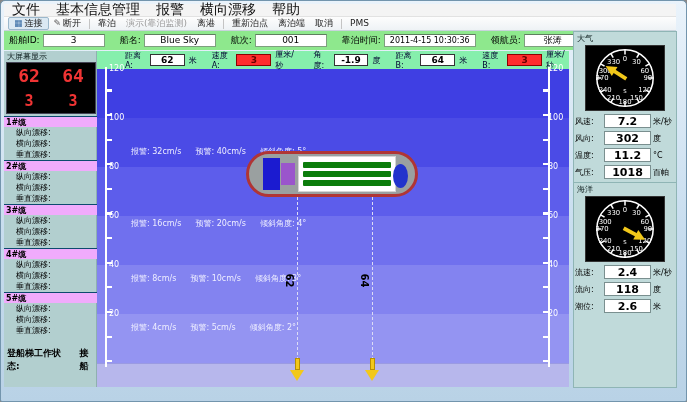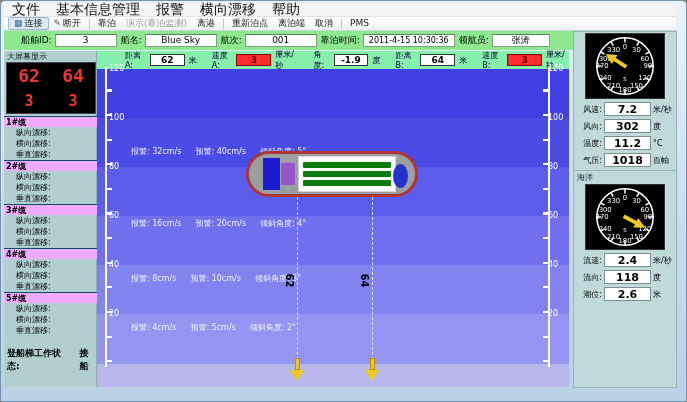--- a/index.html
+++ b/index.html
@@ -18,21 +18,21 @@
   .tool-item { padding: 0 5px; height: 13px; line-height: 13px; display: flex; align-items: center; gap: 2px; }
   .tool-item.pressed { border: 1px solid #9cb8cc; background: #dbe9f3; border-radius: 2px; }
   .tool-item.disabled { color: #9a9a9a; }
   .tool-sep { width: 1px; height: 10px; background: #c4c4c4; margin: 0 3px; }
   .icon-grid { color: #3a6ea5; font-size: 9px; }
   .icon-pencil { color: #555; font-size: 9px; }
 
   
   .greenbar { position: absolute; left: 3px; top: 30px; width: 572px; height: 19px;
     background: #8ee88d; display: flex; align-items: center; font-size: 9px; color: #000;
-    padding: 0 17px; gap: 4px; }
+    padding: 0 5px; gap: 15px; }
   .gfield { display: flex; align-items: center; gap: 3px; white-space: nowrap; }
   .gbox { background: #fff; border: 1px solid #7f9f7f; border-top-color: #5f7f5f; height: 13px;
     line-height: 11px; text-align: center; font-size: 9px; overflow: hidden; }
 
   
   .sidebar { position: absolute; left: 3px; top: 50px; width: 93px; height: 336px;
     background: #b2cfcf; border-right: 1px solid #8fb0b0; font-size: 8px; color: #000; }
   .sb-title { height: 10px; padding-left: 3px; font-size: 8px; color: #102020; }
   .big-display { position: absolute; left: 2px; top: 11px; width: 90px; height: 52px;
     background: #000; border: 1px solid #445; display: grid;
@@ -80,21 +80,21 @@
   .arrow-stem { position: absolute; width: 5px; height: 12px; background: #f2c81a; border: 1px solid #b89000; }
   .arrow-head { position: absolute; width: 0; height: 0; border-left: 7px solid transparent;
     border-right: 7px solid transparent; border-top: 11px solid #f2c81a; }
 
   
   .rpanel { position: absolute; left: 572px; top: 30px; width: 104px; height: 357px;
     background: #c0dada; border: 1px solid #8fb5b5; font-size: 8px; color: #000; }
   .rsec-title { padding: 1px 0 0 3px; font-size: 8px; color: #102020; }
   .gauge-wrap { margin: 1px auto 2px auto; width: 80px; height: 66px; background: #000; border: 1px solid #333; }
   .rfield { display: flex; align-items: center; gap: 2px; margin: 3px 1px 0 1px; }
-  .rfield .lbl { width: 27px; text-align: right; white-space: nowrap; }
+  .rfield .lbl { width: 27px; white-space: nowrap; }
   .rbox { width: 47px; height: 14px; background: #fff; border: 1px solid #7a8f8f; text-align: center;
     font-size: 11px; font-weight: bold; line-height: 13px; }
   .rfield .unit { width: 22px; font-size: 8px; white-space: nowrap; }
   .rsec-divider { height: 1px; background: #8fb5b5; margin-top: 3px; }
   .black-notch { position: absolute; left: 96px; top: 60px; width: 5px; height: 57px; background: #000; }
 </style>
 </head>
 <body>
 
 <div class="window">
@@ -267,20 +267,21 @@
     <div class="mline" style="left:275px"></div>
     <span class="marker-label" style="left:186px">62</span>
     <span class="marker-label" style="left:261px">64</span>
     <div class="arrow-stem" style="left:198px;top:307px"></div>
     <div class="arrow-head" style="left:193px;top:319px"></div>
     <div class="arrow-stem" style="left:273px;top:307px"></div>
     <div class="arrow-head" style="left:268px;top:319px"></div>
   </div>
 
   <div class="rpanel">
+    <div class="rsec-title">大气</div>
     <div class="gauge-wrap">
       <svg width="78" height="64" viewBox="0 0 100 84">
         <defs>
           <line id="tk" x1="50" y1="5" x2="50" y2="11" stroke="#fff" stroke-width="2"></line>
         </defs>
         <circle cx="50" cy="42" r="37" fill="none" stroke="#fff" stroke-width="2"></circle>
         <use href="#tk"></use>
           <use href="#tk" transform="rotate(30 50 42)"></use>
           <use href="#tk" transform="rotate(60 50 42)"></use>
         <use href="#tk" transform="rotate(90 50 42)"></use>

